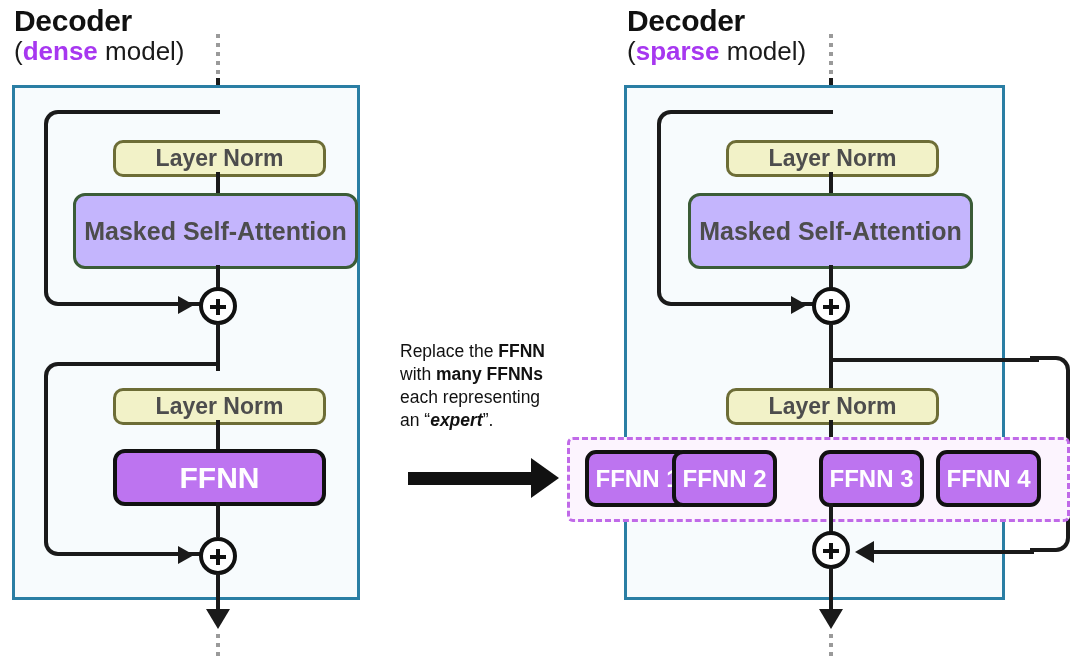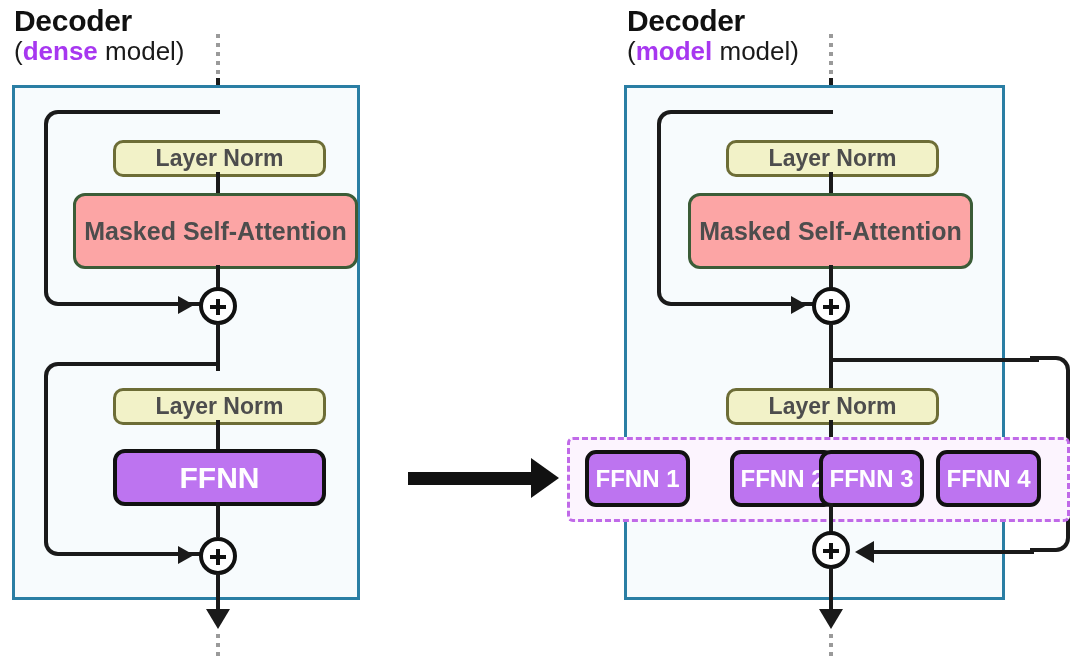--- a/index.html
+++ b/index.html
@@ -35,21 +35,21 @@
   .block{
     position:absolute;box-sizing:border-box;
     display:flex;align-items:center;justify-content:center;
     text-align:center;font-weight:bold;
   }
   .block.layernorm{
     background:#f2f2c8;border:3px solid #6d6d36;border-radius:10px;
     color:#4d4d4d;font-size:23px;
   }
   .block.attention{
-    background:#fca5a5;border:3px solid #3b5c37;border-radius:12px;
+    background:#c4b5fd;border:3px solid #3b5c37;border-radius:12px;
     color:#4d4d4d;font-size:25px;line-height:30px;
   }
   .block.ffnn{
     background:#bd74f0;border:4px solid #111111;border-radius:12px;
     color:#ffffff;font-size:30px;
   }
   .block.expert{
     background:#bd74f0;border:4px solid #111111;border-radius:11px;
     color:#ffffff;font-size:24px;white-space:nowrap;
   }
@@ -170,27 +170,33 @@
 
   <div class="block ffnn" style="left:113px;top:449px;width:213px;height:57px;">FFNN</div>
   <div class="wire vline" style="left:216px;top:502px;height:35px;"></div>
 
   <div class="plus" style="left:199px;top:537px;"></div>
 
   <div class="wire vline" style="left:216px;top:573px;height:42px;"></div>
   <div class="arrow-down" style="left:206px;top:609px;"></div>
   <div class="dotline" style="left:216px;top:634px;height:24px;"></div>
 
+  <div class="note" style="left:400px;top:340px;width:172px;">
+    <div><span>Replace the </span><b>FFNN</b></div>
+    <div><span>with </span><b>many FFNNs</b></div>
+    <div>each representing</div>
+    <div><span>an “</span><i>expert</i><span>”.</span></div>
+  </div>
 
   <div class="big-arrow-shaft" style="left:408px;top:472px;width:125px;"></div>
   <div class="big-arrow-head" style="left:531px;top:458px;"></div>
 
   <div class="heading" style="left:627px;top:4px;">
     <div class="title">Decoder</div>
-    <div class="subtitle"><span>(</span><span class="hl">model</span><span> model)</span></div>
+    <div class="subtitle"><span>(</span><span class="hl">sparse</span><span> model)</span></div>
   </div>
 
   <div class="dotline" style="left:829px;top:34px;height:46px;"></div>
   <div class="wire vline" style="left:829px;top:78px;height:68px;"></div>
 
   <div class="panel" style="left:624px;top:85px;width:381px;height:515px;"></div>
 
   <div class="bracket" style="left:657px;top:110px;width:176px;height:196px;"></div>
   <div class="arrow-right small" style="left:791px;top:296px;"></div>
 
@@ -207,22 +213,22 @@
   <div class="wire hline" style="left:829px;top:358px;width:210px;"></div>
   <div class="bracket-r" style="left:1030px;top:356px;width:40px;height:196px;"></div>
   <div class="wire hline" style="left:862px;top:550px;width:172px;"></div>
   <div class="arrow-left" style="left:855px;top:541px;"></div>
 
   <div class="block layernorm" style="left:726px;top:388px;width:213px;height:37px;">Layer Norm</div>
   <div class="wire vline" style="left:829px;top:420px;height:30px;"></div>
 
   <div class="experts-wrap" style="left:567px;top:437px;width:503px;height:85px;"></div>
   <div class="block expert" style="left:585px;top:450px;width:105px;height:57px;">FFNN 1</div>
-  <div class="block expert" style="left:730px;top:450px;width:105px;height:57px;">FFNN 2</div>
-  <div class="block expert" style="left:819px;top:450px;width:105px;height:57px;border-radius:12px;">FFNN 3</div>
+  <div class="block expert" style="left:672px;top:450px;width:105px;height:57px;">FFNN 2</div>
+  <div class="block expert" style="left:819px;top:450px;width:105px;height:57px;">FFNN 3</div>
   <div class="block expert" style="left:936px;top:450px;width:105px;height:57px;text-align:center;">FFNN 4</div>
 
   <div class="wire vline" style="left:829px;top:503px;height:34px;"></div>
   <div class="plus" style="left:812px;top:531px;"></div>
 
   <div class="wire vline" style="left:829px;top:567px;height:48px;"></div>
   <div class="arrow-down" style="left:819px;top:609px;"></div>
   <div class="dotline" style="left:829px;top:634px;height:24px;"></div>
 
 </div>

